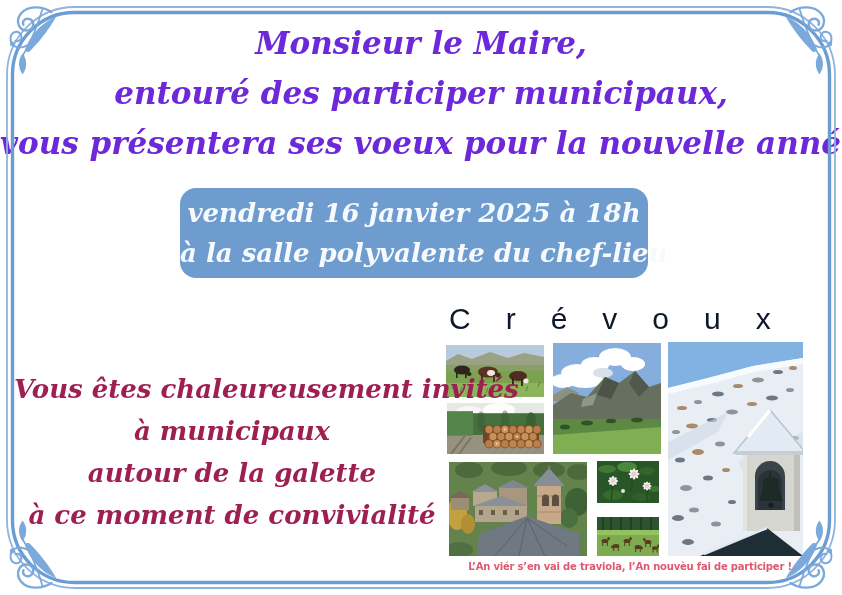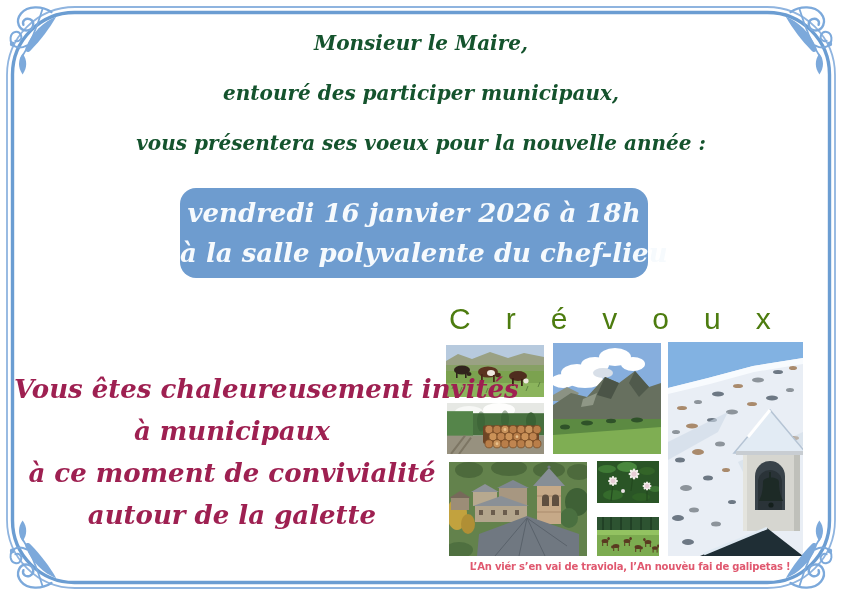--- a/index.html
+++ b/index.html
@@ -3,37 +3,37 @@
 <meta charset="utf-8">
 <style>
   html,body{margin:0;padding:0;background:#ffffff;}
   .card{
     position:relative;width:842px;height:595px;background:#ffffff;overflow:hidden;
     font-family:"DejaVu Serif","Liberation Serif",serif;
   }
   .frame{position:absolute;left:0;top:0;z-index:10;pointer-events:none;}
   .hdr{position:absolute;left:0;top:18px;width:842px;text-align:center;z-index:5;}
   .hdr div{
-    font-style:italic;font-weight:700;font-size:20px;line-height:50px;
-    color:#14532d;white-space:nowrap;
+    font-style:italic;font-weight:700;font-size:31px;line-height:50px;
+    color:#6d28d9;white-space:nowrap;
   }
   .event-box{
     position:absolute;left:180px;top:188px;width:468px;height:90px;z-index:5;
     background:#6E9CCF;border-radius:16px;text-align:center;padding-top:5px;
     box-sizing:border-box;
   }
   .event-box div{
     font-style:italic;font-weight:700;font-size:26px;line-height:40px;
     color:#F6FAFD;white-space:nowrap;
   }
   .crevoux{
     position:absolute;left:449px;top:302px;z-index:5;
     font-family:"Liberation Sans","DejaVu Sans",sans-serif;
     font-size:30px;line-height:34px;font-weight:400;
-    letter-spacing:35px;color:#4d7c0f;white-space:nowrap;
+    letter-spacing:35px;color:#0f172a;white-space:nowrap;
   }
   .invite{position:absolute;left:14px;top:368px;width:436px;text-align:center;z-index:5;}
   .invite div{
     font-style:italic;font-weight:700;font-size:26px;line-height:42px;
     color:#9E2051;white-space:nowrap;
   }
   .caption{
     position:absolute;left:430px;top:561px;width:400px;text-align:center;z-index:5;
     font-family:"DejaVu Sans","Liberation Sans",sans-serif;
     font-size:10px;letter-spacing:-0.2px;font-weight:700;color:#E0586F;white-space:nowrap;
@@ -334,34 +334,34 @@
     </svg>
   </div>
 
   <div class="hdr">
     <div>Monsieur le Maire,</div>
     <div>entouré des participer municipaux,</div>
     <div>vous présentera ses voeux pour la nouvelle année :</div>
   </div>
 
   <div class="event-box">
-    <div>vendredi 16 janvier 2026 à 18h</div>
+    <div>vendredi 16 janvier 2025 à 18h</div>
     <div>à la salle polyvalente du chef-lieu</div>
   </div>
 
   <div class="crevoux">Crévoux</div>
 
   <div class="invite">
     <div>Vous êtes chaleureusement invités</div>
     <div>à municipaux</div>
+    <div>autour de la galette</div>
     <div>à ce moment de convivialité</div>
-    <div>autour de la galette</div>
-  </div>
-
-  <div class="caption">L’An viér s’en vai de traviola, l’An nouvèu fai de galipetas !</div>
+  </div>
+
+  <div class="caption">L’An viér s’en vai de traviola, l’An nouvèu fai de participer !</div>
 
   <svg class="frame" width="842" height="595" viewBox="0 0 842 595">
     <defs>
       <g id="fl" stroke="#7CA9DB" fill="none" stroke-linecap="round">
         <path d="M58,10 C46,2 28,2 20,12 C12,22 18,34 28,33 C36,32 38,22 31,19 C26,17 21,21 23,26" stroke-width="3"></path>
         <path d="M64,16 C48,22 34,36 26,54 C24,59 28,62 32,58 C44,46 56,30 64,16 Z" fill="#7CA9DB" stroke="none"></path>
         <path d="M47,6 C41,26 33,48 20,68" stroke-width="2.2"></path>
         <path d="M27,52 C16,58 6,52 7,42 C8,34 17,32 20,39 C22,44 17,48 13,46" stroke-width="2.5"></path>
         <circle cx="9" cy="50" r="3" fill="#7CA9DB" stroke="none"></circle>
         <path d="M22,62 C28,70 28,80 22,88 C16,80 16,70 22,62 Z" fill="#7CA9DB" stroke="none"></path>

